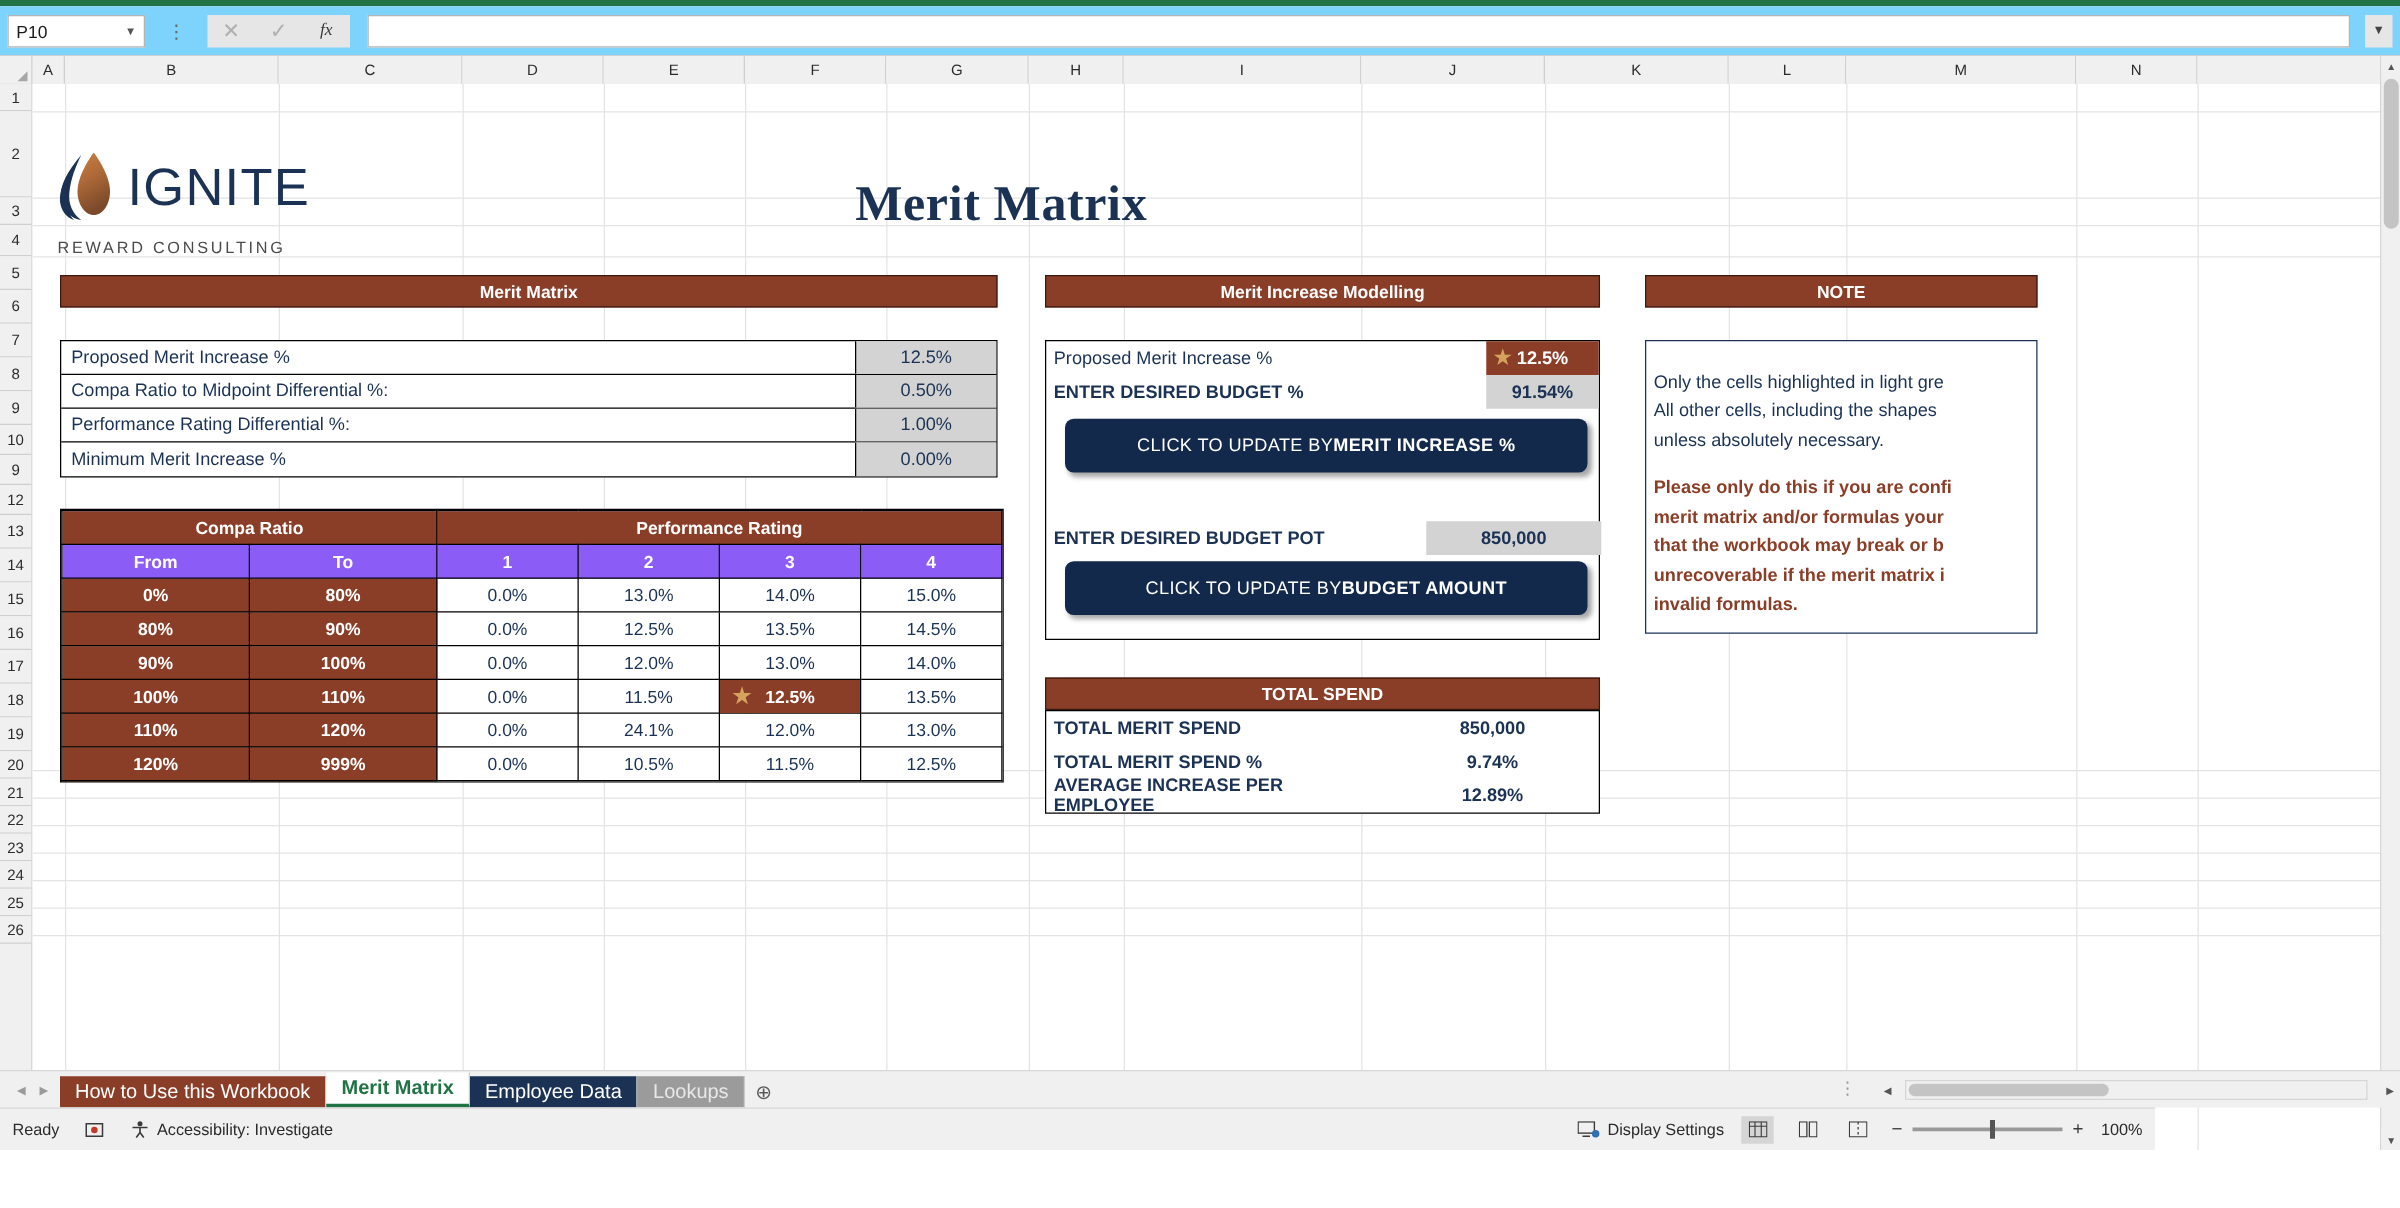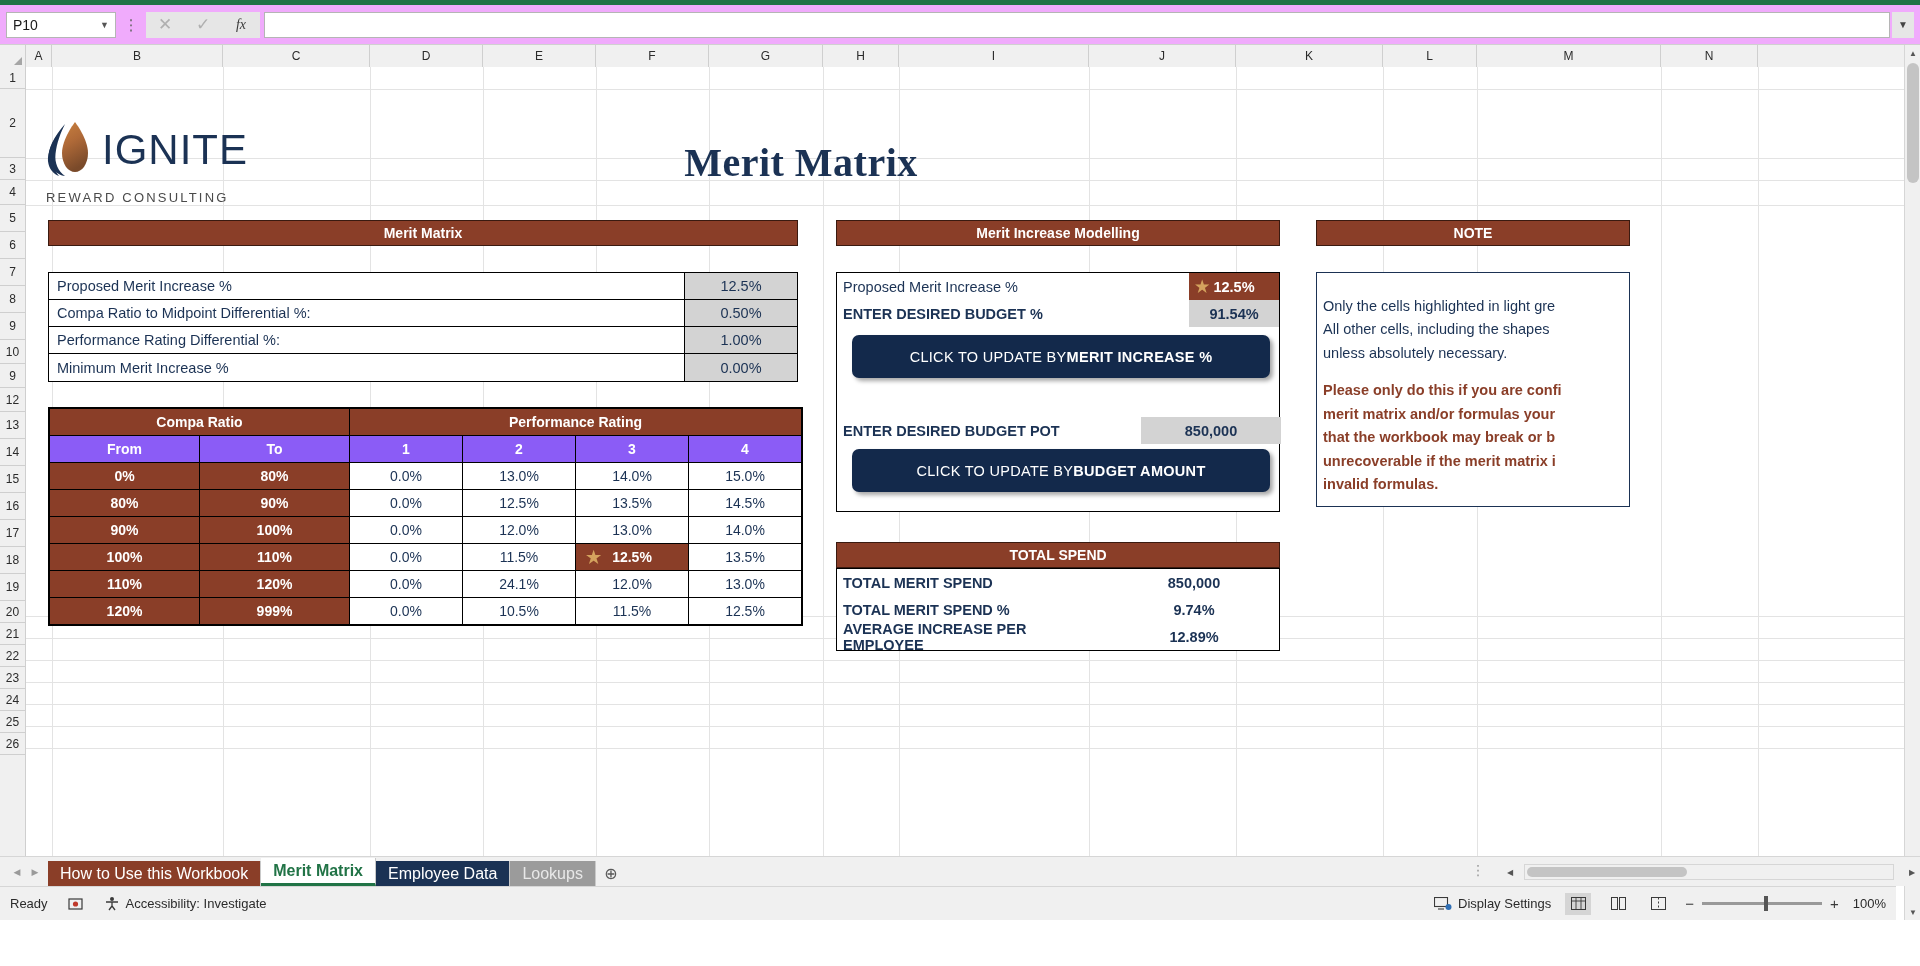--- a/index.html
+++ b/index.html
@@ -8,23 +8,23 @@
     font-family: "Liberation Sans", sans-serif;
     background: #ffffff;
     overflow: hidden;
   }
 
   
   .top-strip { height: 5px; background: #217346; width: 100%; }
 
   
   .formula-row {
-    height: 40px; background: #f0abfc;
+    height: 40px; background: #7dd3fc;
     display: flex; align-items: center;
-    padding: 16px 6px; gap: 2px;
+    padding: 16px 6px; gap: 12px;
     border-bottom: 1px solid #d0d0d0;
   }
   .name-box {
     width: 110px; height: 26px; background: #fff;
     border: 1px solid #b5b5b5;
     display: flex; align-items: center; justify-content: space-between;
     padding: 0 6px; font-size: 14px; color: #1a1a1a;
   }
   .name-box .caret { font-size: 9px; color: #555; }
   .fx-dots {
@@ -252,21 +252,21 @@
   .hscroll-track {
     width: 370px; height: 16px; background: #f0f0f0; border: 1px solid #d6d6d6;
     position: relative; margin-right: 4px;
   }
   .hs-thumb { position: absolute; left: 2px; top: 2px; width: 160px; height: 10px; background: #c4c4c4; border-radius: 5px; }
   .hs-arrow { width: 16px; height: 16px; display: flex; align-items: center; justify-content: center; font-size: 8px; color: #555; }
   .tdots { color: #9a9a9a; font-size: 14px; padding: 0 10px 4px 0; letter-spacing: 1px; }
 
   
   .status {
-    position: absolute; left: 0; bottom: 0; width: 1896px; height: 34px;
+    position: absolute; left: 0; bottom: 0; width: 1724px; height: 34px;
     background: #f0f0f0; display: flex; align-items: center;
     padding: 16px 10px; font-size: 13px; color: #2b2b2b;
     border-top: 1px solid #d6d6d6;
   }
   .st-item { display: flex; align-items: center; gap: 6px; margin-right: 20px; }
   .st-right { margin-left: auto; display: flex; align-items: center; gap: 14px; }
   .view-btn {
     width: 26px; height: 22px; display: flex; align-items: center; justify-content: center;
     font-size: 13px; color: #3a3a3a;
   }

